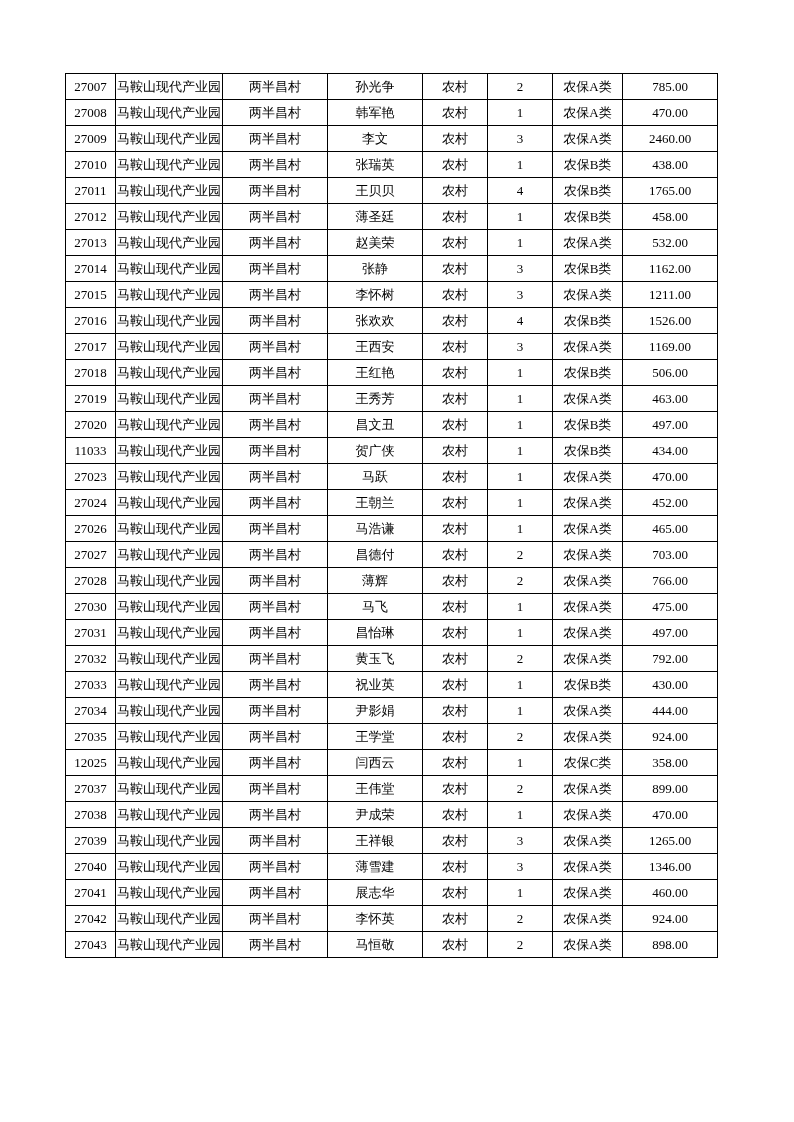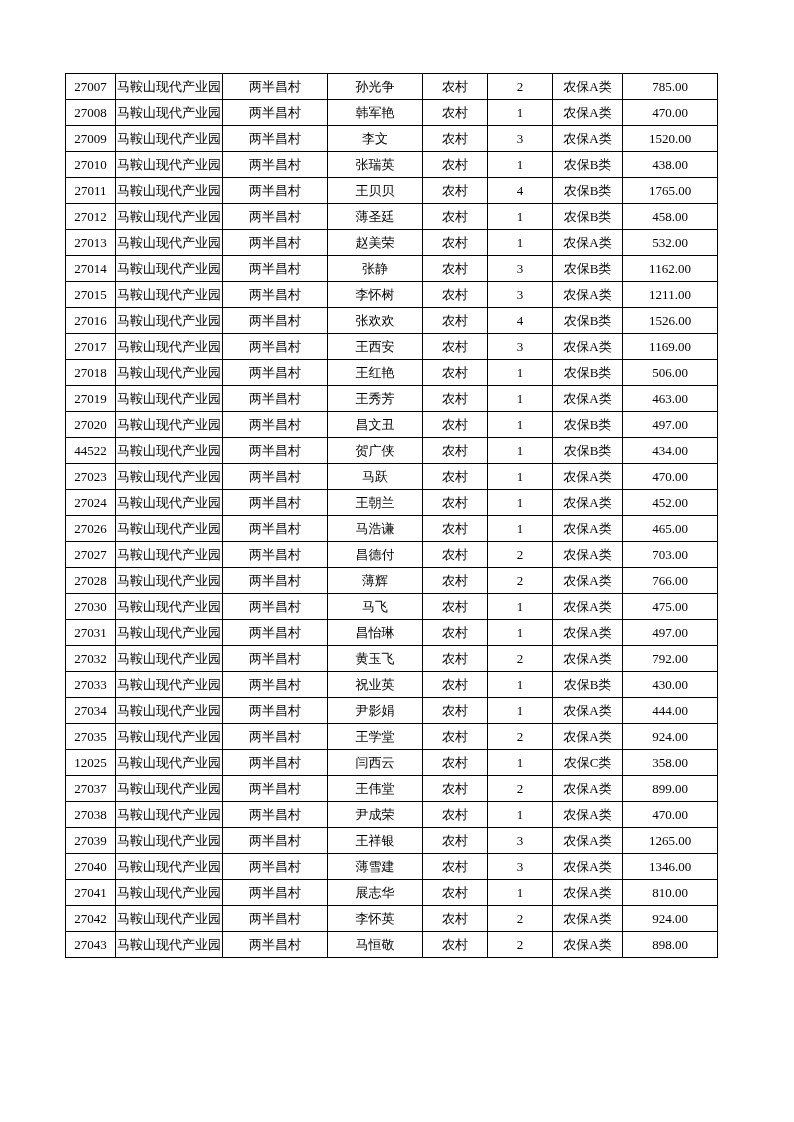--- a/index.html
+++ b/index.html
@@ -94,21 +94,21 @@
           <td class="col-amount">470.00</td>
         </tr>
         <tr>
           <td class="col-id">27009</td>
           <td class="col-employer">马鞍山现代产业园</td>
           <td class="col-village">两半昌村</td>
           <td class="col-name">李文</td>
           <td class="col-residence">农村</td>
           <td class="col-count">3</td>
           <td class="col-category">农保A类</td>
-          <td class="col-amount">1520.00</td>
+          <td class="col-amount">2460.00</td>
         </tr>
         <tr>
           <td class="col-id">27010</td>
           <td class="col-employer">马鞍山现代产业园</td>
           <td class="col-village">两半昌村</td>
           <td class="col-name">张瑞英</td>
           <td class="col-residence">农村</td>
           <td class="col-count">1</td>
           <td class="col-category">农保B类</td>
           <td class="col-amount">438.00</td>
@@ -207,21 +207,21 @@
           <td class="col-id">27020</td>
           <td class="col-employer">马鞍山现代产业园</td>
           <td class="col-village">两半昌村</td>
           <td class="col-name">昌文丑</td>
           <td class="col-residence">农村</td>
           <td class="col-count">1</td>
           <td class="col-category">农保B类</td>
           <td class="col-amount">497.00</td>
         </tr>
         <tr>
-          <td class="col-id">44522</td>
+          <td class="col-id">11033</td>
           <td class="col-employer">马鞍山现代产业园</td>
           <td class="col-village">两半昌村</td>
           <td class="col-name">贺广侠</td>
           <td class="col-residence">农村</td>
           <td class="col-count">1</td>
           <td class="col-category">农保B类</td>
           <td class="col-amount">434.00</td>
         </tr>
         <tr>
           <td class="col-id">27023</td>
@@ -384,21 +384,21 @@
           <td class="col-amount">1346.00</td>
         </tr>
         <tr>
           <td class="col-id">27041</td>
           <td class="col-employer">马鞍山现代产业园</td>
           <td class="col-village">两半昌村</td>
           <td class="col-name">展志华</td>
           <td class="col-residence">农村</td>
           <td class="col-count">1</td>
           <td class="col-category">农保A类</td>
-          <td class="col-amount">810.00</td>
+          <td class="col-amount">460.00</td>
         </tr>
         <tr>
           <td class="col-id">27042</td>
           <td class="col-employer">马鞍山现代产业园</td>
           <td class="col-village">两半昌村</td>
           <td class="col-name">李怀英</td>
           <td class="col-residence">农村</td>
           <td class="col-count">2</td>
           <td class="col-category">农保A类</td>
           <td class="col-amount">924.00</td>

